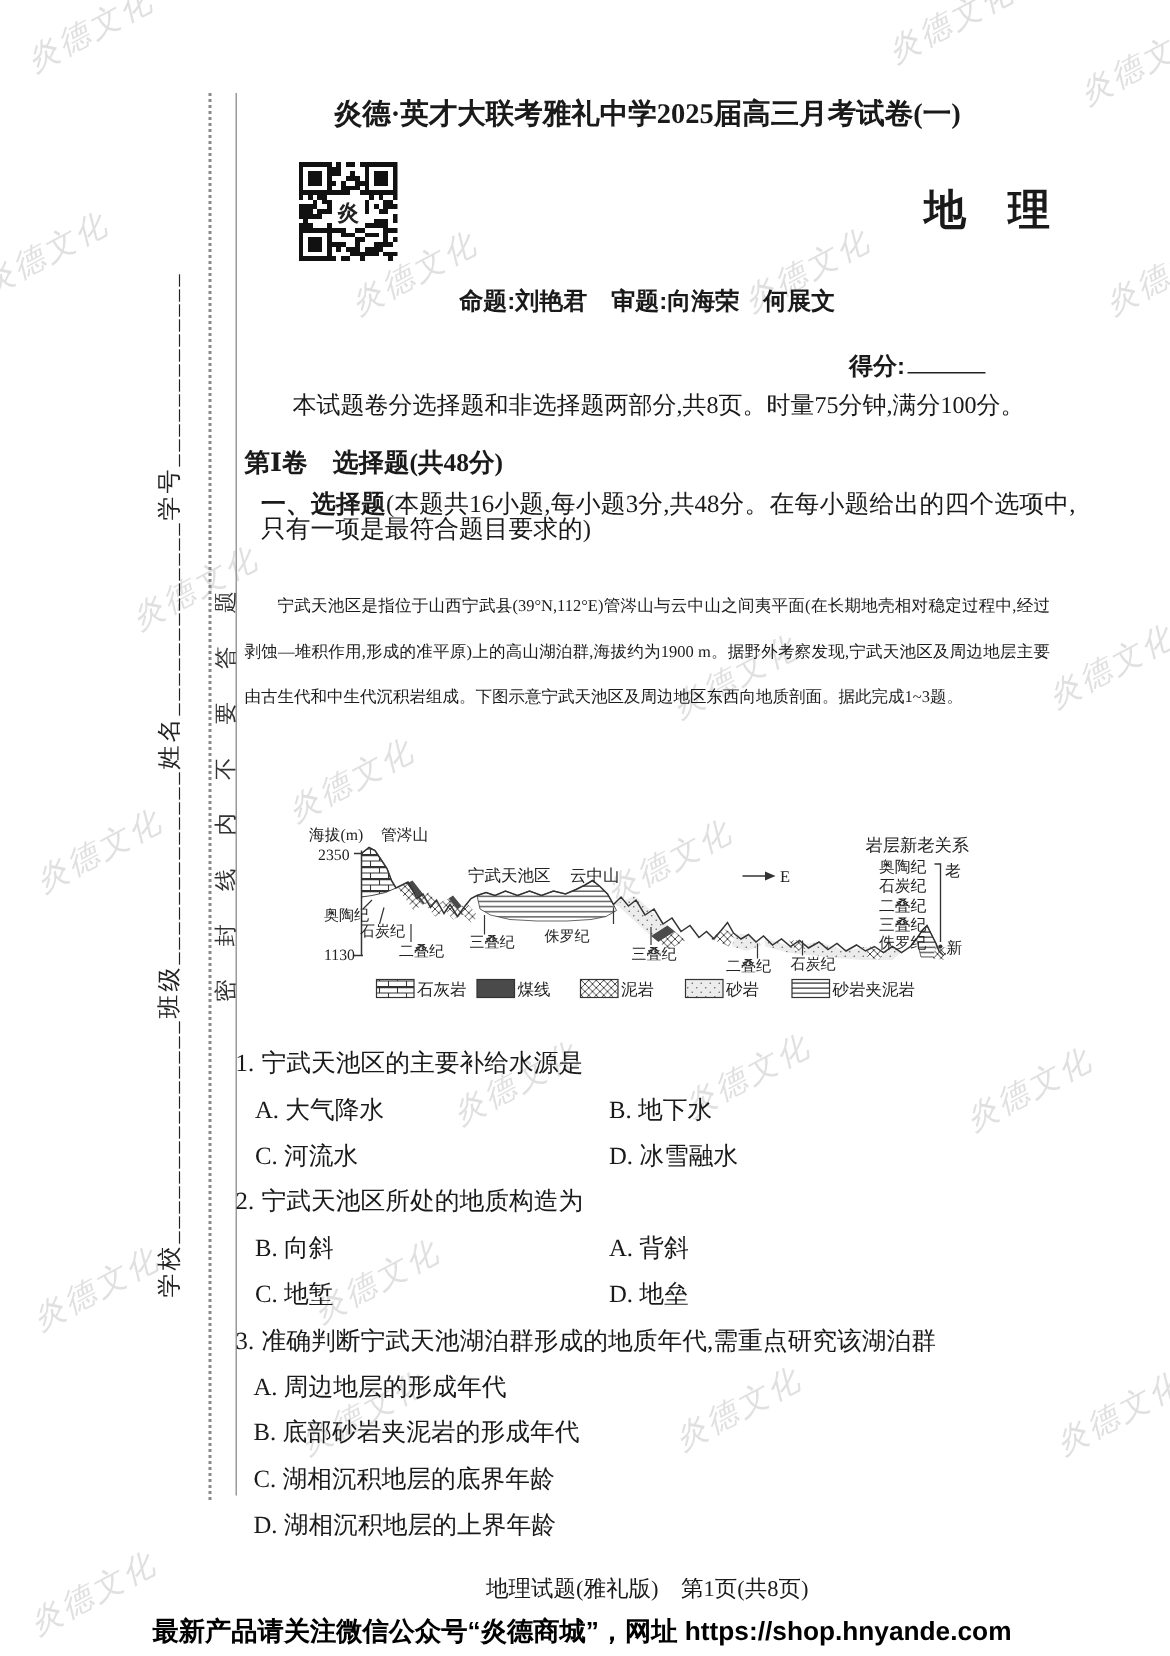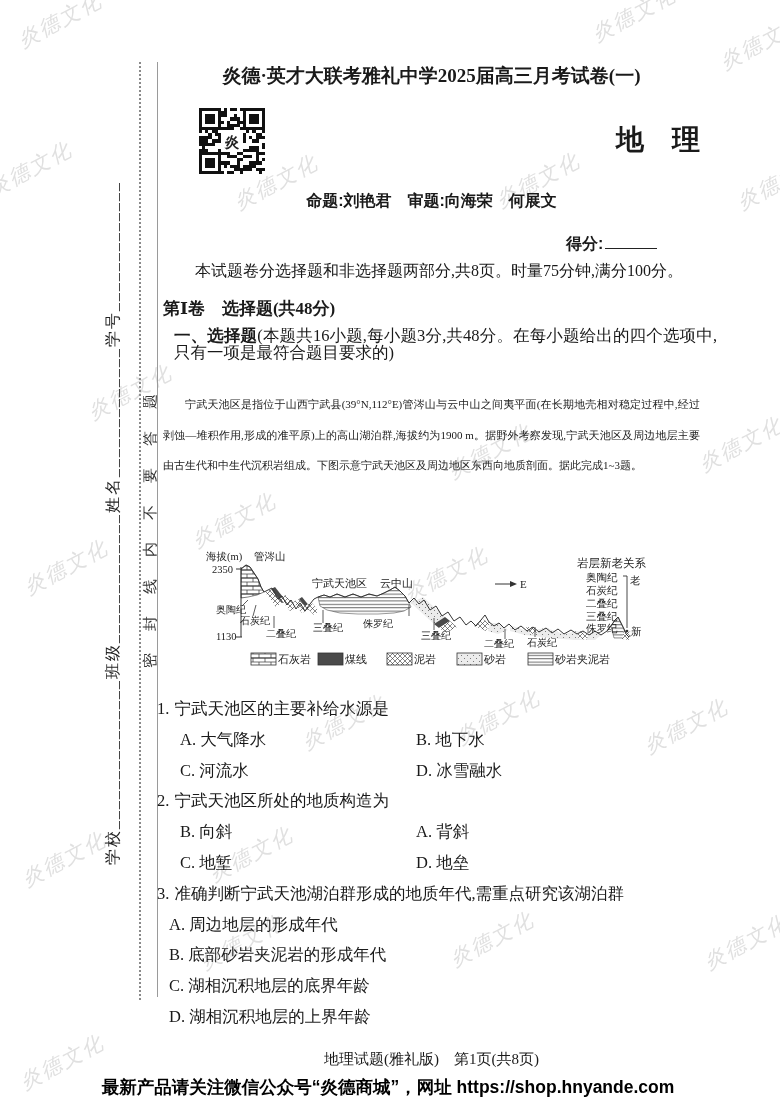--- a/index.html
+++ b/index.html
@@ -27,21 +27,21 @@
   .score-blank{display:inline-block;width:52px;height:15px;border-bottom:1px solid #222;margin-left:2px;}
   
   .note{left:163px;top:259px;width:537px;font-size:16px;line-height:24px;text-indent:2em;}
   .section-head{left:163px;top:297px;width:537px;text-align:left;font-size:17px;font-weight:bold;}
   .part-head{left:174px;top:327px;width:543px;font-size:16.5px;line-height:17px;text-align:justify;}
   .material{left:163px;top:389px;width:537px;font-size:11px;line-height:30.5px;
             text-indent:2em;text-align:justify;}
   .figure{left:190px;top:546px;width:470px;height:138px;}
   .questions{left:157px;top:694px;width:543px;font-size:16.5px;line-height:30.8px;}
   .qnum{margin-right:5px;}
-  .opts2{display:grid;grid-template-columns:236px auto;padding-left:23px;}
+  .opts2{display:grid;grid-template-columns:236px auto;padding-left:13px;}
   .opts1{padding-left:12px;}
   .page-footer{left:163px;top:1050px;width:537px;text-align:center;font-size:15px;}
   .promo{left:0;top:1075px;width:776px;text-align:center;font-size:17.5px;font-weight:bold;color:#000;}
   svg text{font-family:"Liberation Serif","DejaVu Serif",serif;fill:#222;}
 </style>
 </head>
 <body>
 
 <div class="page">
 

